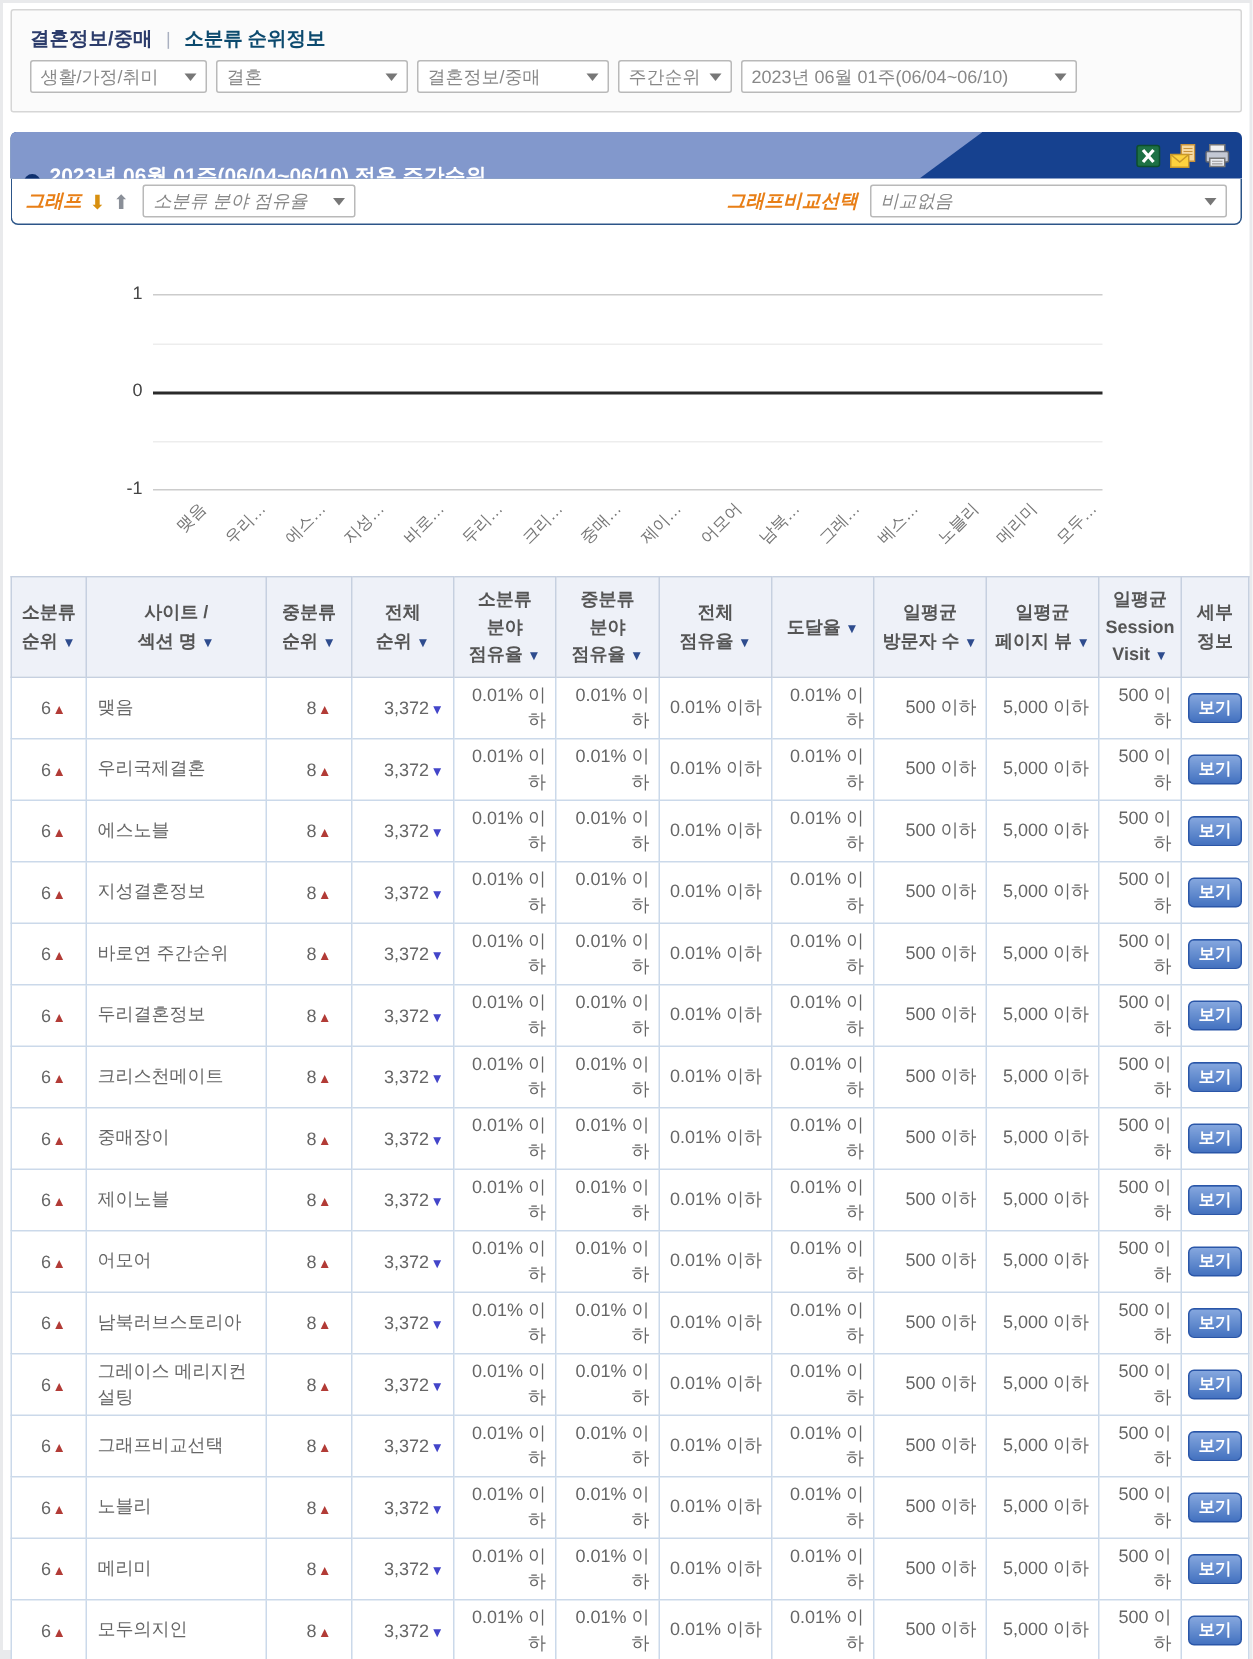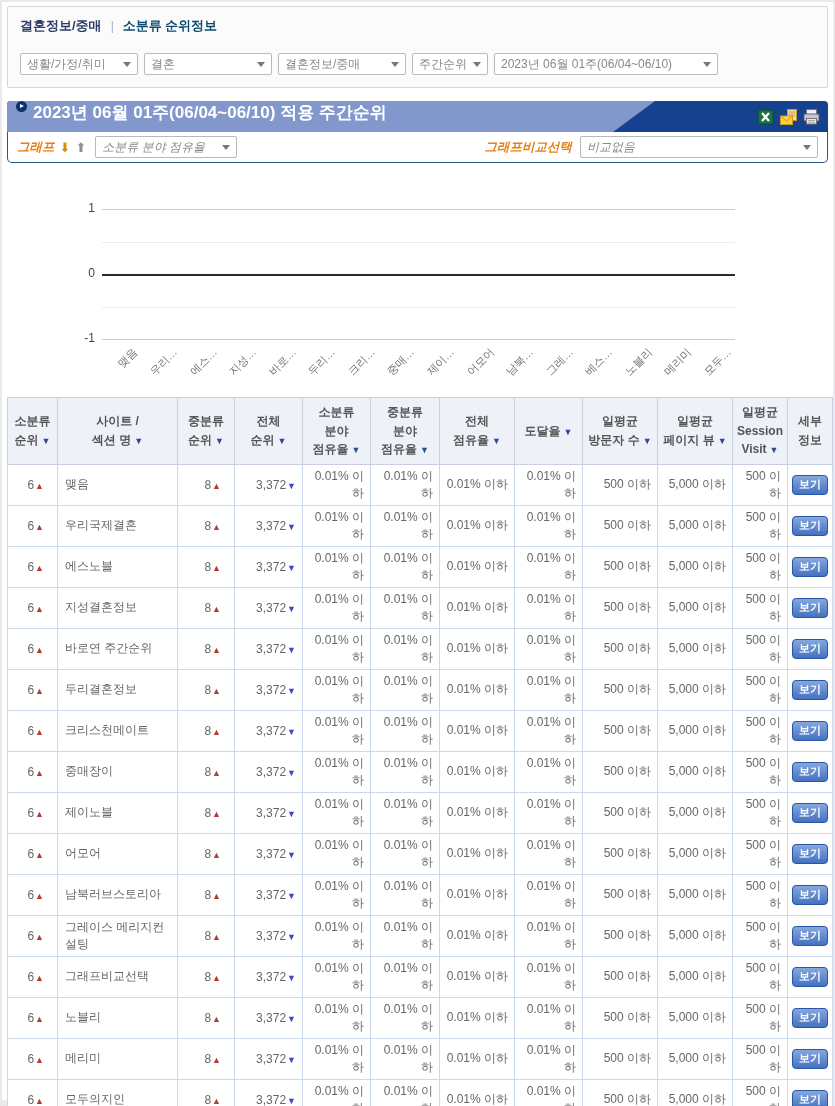--- a/index.html
+++ b/index.html
@@ -5,29 +5,29 @@
   html,body{margin:0;padding:0;}
   body{width:835px;height:1106px;background:#e9eaec;font-family:"Liberation Sans","DejaVu Sans",sans-serif;}
   .page{margin:2px;background:#fff;height:1098px;box-sizing:border-box;padding:4px 5px;position:relative;}
 
   
   .topbox{border:1px solid #d6d6d6;background:#fbfbfb;border-radius:2px;padding:10px 12px 12px;}
   .crumb{display:flex;align-items:center;}
   .crumb-main{font-weight:bold;font-size:13px;color:#2c3c6b;}
   .crumb-sep{color:#aab0c0;margin:0 9px;font-size:12px;}
   .crumb-sub{font-weight:bold;font-size:13px;color:#0c4a6e;font-family:Liberation Serif, serif;}
-  .filters{display:flex;gap:6px;margin-top:18px;}
+  .filters{display:flex;gap:6px;margin-top:5px;}
   .select{display:inline-flex;align-items:center;justify-content:space-between;border:1px solid #b9b9b9;background:#fff;height:22px;padding:0 6px;color:#888;font-size:12px;box-sizing:border-box;border-radius:2px;}
   .chev{width:0;height:0;border-left:4px solid transparent;border-right:4px solid transparent;border-top:5px solid #777;margin-left:6px;}
   .f1{width:118px}.f2{width:128px}.f3{width:128px}.f4{width:76px}.f5{width:224px}
 
   
   .titlebar{margin-top:13px;position:relative;height:31px;background:#16418f;border-radius:4px 4px 0 0;overflow:hidden;}
   .titlebar-tab{position:absolute;left:0;top:0;bottom:0;width:648px;background:#8298cc;-webkit-clip-path:polygon(0 0,100% 0,calc(100% - 42px) 100%,0 100%);clip-path:polygon(0 0,100% 0,calc(100% - 42px) 100%,0 100%);}
-  .titlebar-left{position:relative;z-index:1;display:flex;align-items:flex-start;height:39px;padding-left:9px;color:#fff;font-weight:bold;font-size:17px;}
+  .titlebar-left{position:relative;z-index:1;display:flex;align-items:flex-end;height:39px;padding-left:9px;color:#fff;font-weight:bold;font-size:14px;}
   .bullet{width:11px;height:11px;border-radius:50%;background:#0d2f6e;margin-right:6px;position:relative;flex:0 0 auto;}
   .bullet::after{content:"";position:absolute;left:4px;top:3px;width:0;height:0;border-top:2.5px solid transparent;border-bottom:2.5px solid transparent;border-left:4px solid #fff;}
   .titlebar-icons{position:absolute;z-index:1;right:8px;top:0;height:31px;display:flex;align-items:center;gap:6px;}
   .tb-icon{display:inline-flex;cursor:pointer;}
 
   
   .controls{border:1px solid #2c5588;border-top:none;border-radius:0 0 5px 5px;height:30px;display:flex;align-items:center;padding:0 9px;background:#fff;gap:5px;font-style:italic;}
   .lbl-orange{color:#e87f17;font-weight:bold;font-size:12.5px;}
   .arrow-dn{color:#d89010;font-size:13px;line-height:1;}
   .arrow-up{color:#8a8f98;font-size:13px;line-height:1;}

